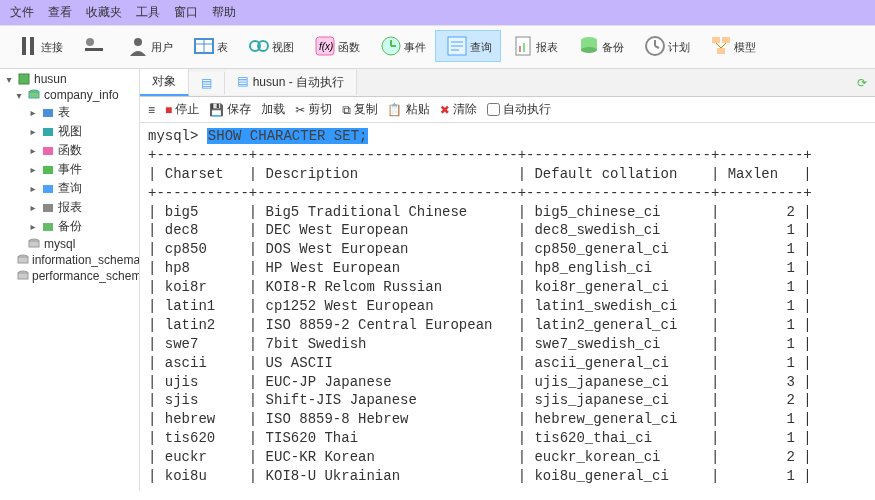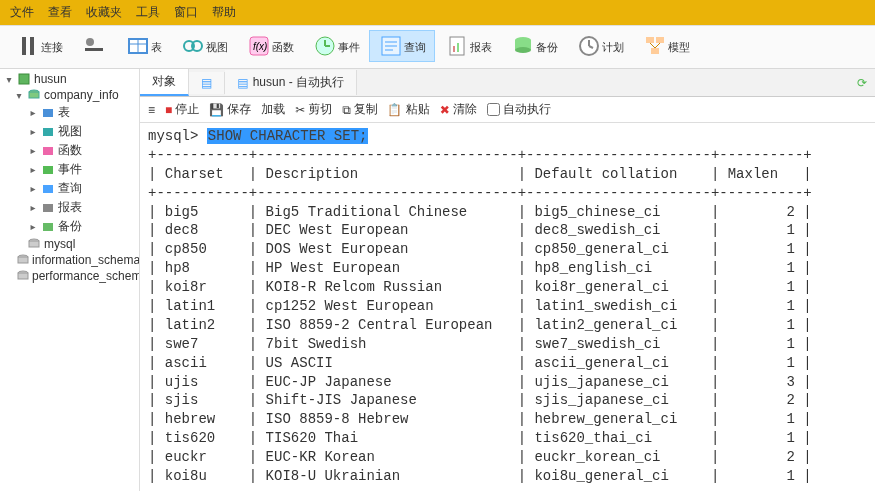--- a/index.html
+++ b/index.html
@@ -1,33 +1,33 @@
 <!DOCTYPE html>
 <html><head>
 <meta charset="utf-8">
 <style>
 * { margin: 0; padding: 0; box-sizing: border-box; }
 body { font-family: "Microsoft YaHei", Arial, sans-serif; font-size: 12px; background: #fff; color: #333; overflow: hidden; width: 875px; height: 500px; }
-.menubar { display: flex; gap: 14px; padding: 4px 10px; background: #eab308; border-bottom: 1px solid #e0e0e0; font-size: 12px; }
+.menubar { display: flex; gap: 14px; padding: 4px 10px; background: #c4b5fd; border-bottom: 1px solid #e0e0e0; font-size: 12px; }
 .menubar span { cursor: default; }
 .toolbar { display: flex; align-items: flex-end; padding: 4px 6px 6px 6px; border-bottom: 1px solid #d8d8d8; background: #fafafa; }
 .tool { display: flex; flex-direction: row; align-items: center; padding: 2px 8px; min-width: 40px; cursor: pointer; border: 1px solid transparent; }
 .tool.active { background: #cce8ff; border: 1px solid #99d1ff; }
 .tool .ico { width: 26px; height: 26px; display: flex; align-items: center; justify-content: center; }
 .tool .lbl { font-size: 11px; margin-top: 2px; }
 .main { display: flex; height: calc(500px - 78px); }
 .sidebar { width: 140px; border-right: 1px solid #ddd; overflow: auto; font-size: 12px; padding: 2px 0; }
 .tree-item { display: flex; align-items: center; padding: 1px 4px; white-space: nowrap; cursor: pointer; }
 .tree-item .exp { width: 10px; display: inline-block; text-align: center; color: #666; font-size: 10px; }
 .tree-item .tico { width: 14px; height: 14px; margin: 0 3px; display: inline-flex; align-items: center; justify-content: center; }
 .indent1 { padding-left: 14px; }
 .indent2 { padding-left: 28px; }
 .content { flex: 1; display: flex; flex-direction: column; overflow: hidden; }
 .tabs { display: flex; background: #f2f2f2; border-bottom: 1px solid #ccc; font-size: 12px; align-items: center; }
-.tab { padding: 4px 12px; border-right: 1px solid #ddd; background: #f7f7f7; cursor: pointer; display: flex; align-items: center; gap: 4px; }
+.tab { padding: 4px 12px; border-right: 1px solid #ddd; background: #f7f7f7; cursor: pointer; display: flex; align-items: flex-start; gap: 4px; }
 .tab.active { background: #fff; border-bottom: 2px solid #4aa3ff; }
 .subtoolbar { display: flex; align-items: center; gap: 10px; padding: 4px 8px; border-bottom: 1px solid #ddd; font-size: 12px; background: #fff; }
 .subtoolbar .btn { display: flex; align-items: center; gap: 3px; cursor: pointer; }
 .terminal { flex: 1; overflow: auto; font-family: "Courier New", monospace; font-size: 14px; line-height: 1.35; padding: 4px 8px; white-space: pre; color: #333; }
 .prompt-line .sel { background: #3399ff; color: #404040; padding: 0 1px; }
 .sep { color: #333; }
 .row { display: block; }
 svg { display: block; }
 </style>
 </head>
@@ -57,20 +57,29 @@
         <svg width="24" height="24">
           <rect x="3" y="14" width="18" height="3" fill="#555"></rect>
           <circle cx="8" cy="8" r="4" fill="#888"></circle>
         </svg>
       </div>
       <div class="lbl"></div>
     </div>
     <div class="tool">
       <div class="ico">
         <svg width="24" height="24">
+          <circle cx="12" cy="8" r="4" fill="#666"></circle>
+          <path d="M4 22 Q12 12 20 22" fill="#666"></path>
+        </svg>
+      </div>
+      <div class="lbl">用户</div>
+    </div>
+    <div class="tool">
+      <div class="ico">
+        <svg width="24" height="24">
           <rect x="3" y="5" width="18" height="14" fill="#fff" stroke="#4a90d9" stroke-width="2"></rect>
           <line x1="3" y1="10" x2="21" y2="10" stroke="#4a90d9"></line>
           <line x1="12" y1="5" x2="12" y2="19" stroke="#4a90d9"></line>
         </svg>
       </div>
       <div class="lbl">表</div>
     </div>
     <div class="tool">
       <div class="ico">
         <svg width="24" height="24">

